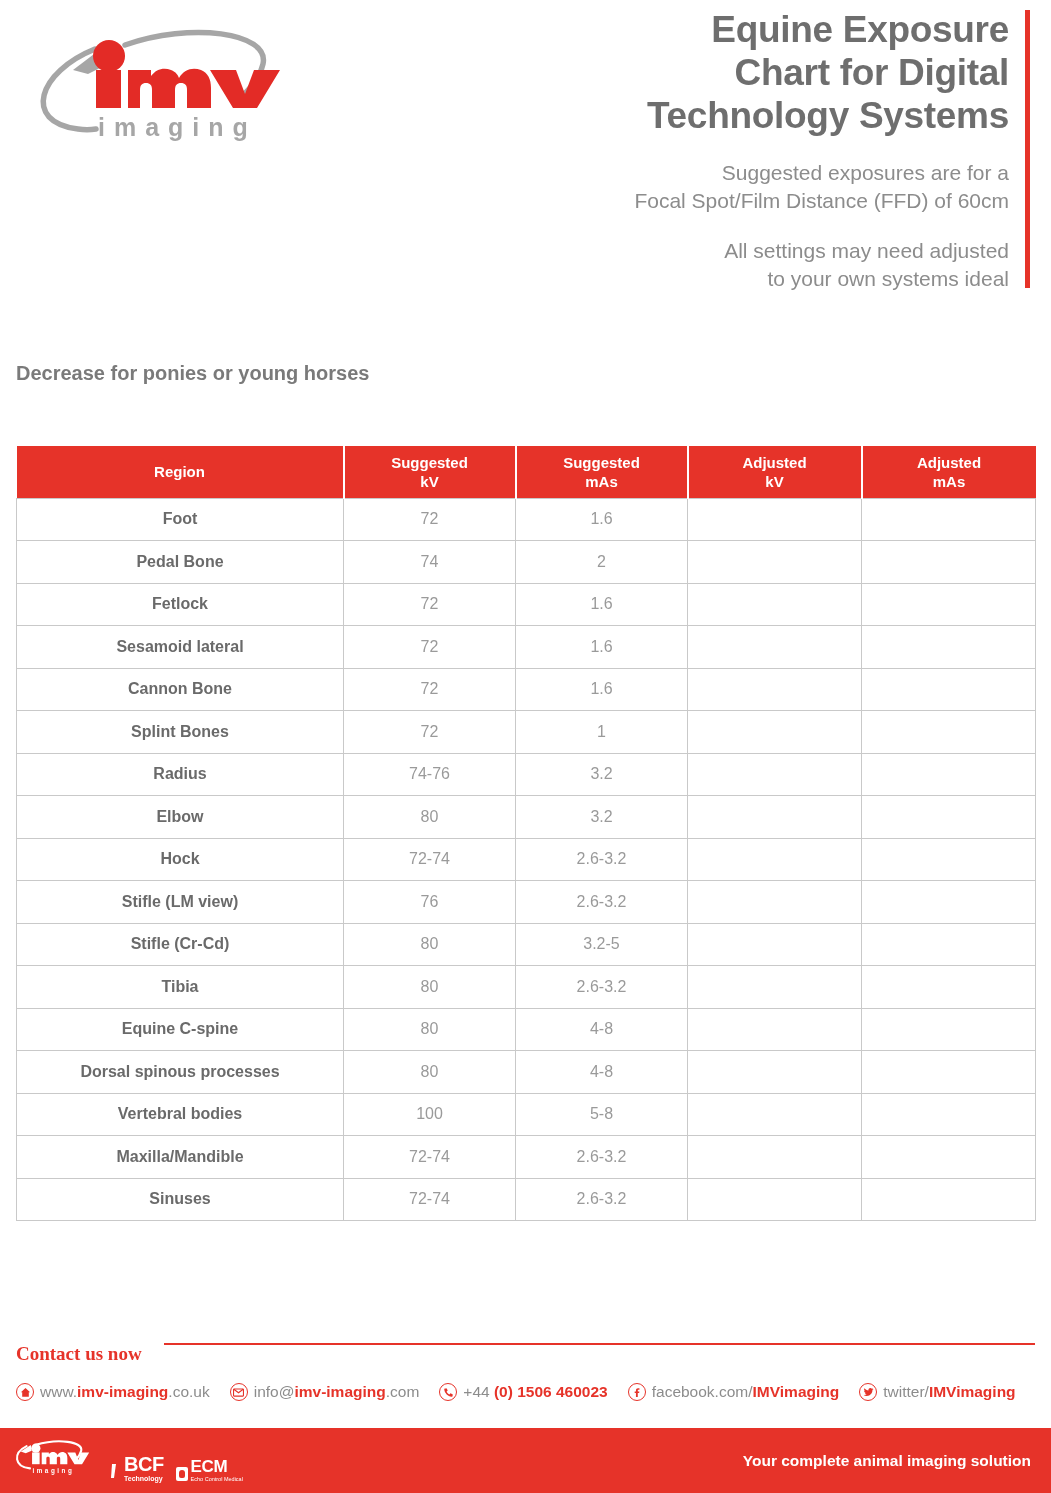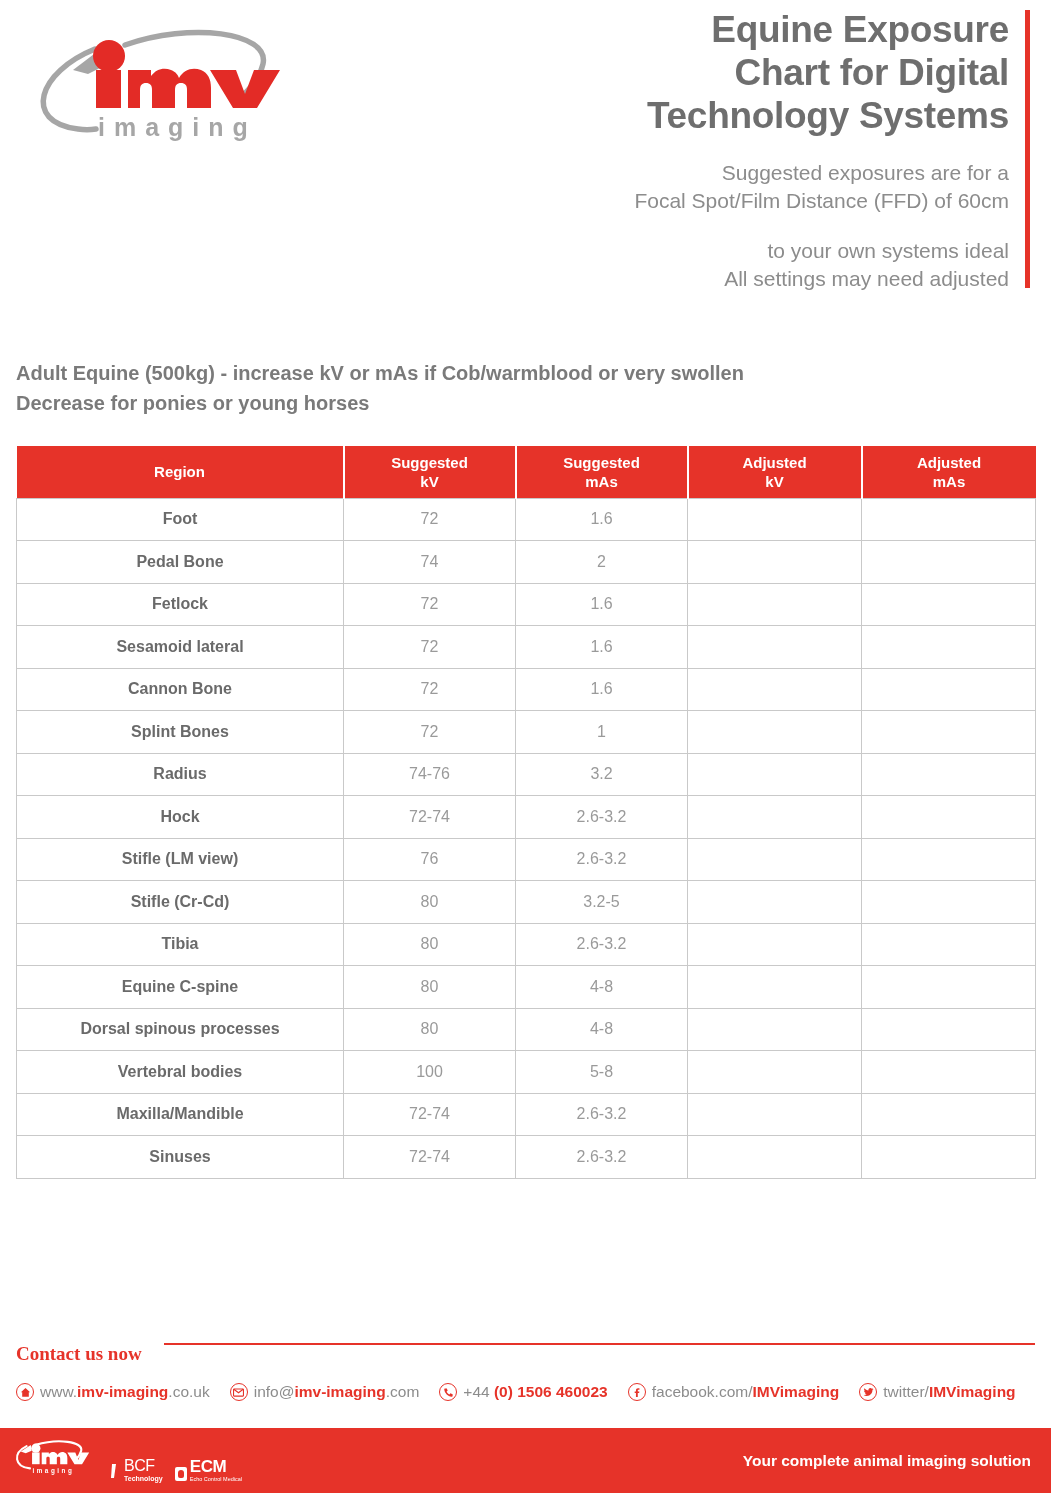--- a/index.html
+++ b/index.html
@@ -230,21 +230,21 @@
   .f-imv { position: relative; width: 84px; height: 44px; }
 
   .f-bcf {
     color: #ffffff;
     line-height: 1;
     display: flex;
     align-items: flex-end;
     gap: 2px;
   }
   .f-bcf-txt { display: block; }
-  .f-bcf-main { font-size: 16px; font-weight: normal; letter-spacing: -0.5px; display:block; }
+  .f-bcf-main { font-size: 20px; font-weight: bold; letter-spacing: -0.5px; display:block; }
   .f-bcf-sub  { font-size: 7px; font-weight: bold; display:block; margin-top:1px; }
 
   .f-ecm {
     color: #ffffff;
     line-height: 1;
     display: flex;
     align-items: flex-end;
     gap: 3px;
   }
   .f-ecm-main { font-size: 17px; font-weight: bold; letter-spacing: -0.4px; display:block; }
@@ -307,30 +307,29 @@
       <div class="header-title">
         <div>Equine Exposure</div>
         <div>Chart for Digital</div>
         <div>Technology Systems</div>
       </div>
       <div class="header-sub1">
         <div>Suggested exposures are for a</div>
         <div>Focal Spot/Film Distance (FFD) of 60cm</div>
       </div>
       <div class="header-sub2">
+        <div>All settings may need adjusted</div>
         <div>to your own systems ideal</div>
-        <div>All settings may need adjusted</div>
       </div>
     </div>
 
     <div class="header-rule"></div>
   </div>
 
   <div class="intro">
-    <div>Adult Equine (500kg) - increase kV or mAs if Cob/warmblood or very swollen</div>
     <div>Decrease for ponies or young horses</div>
   </div>
 
   <div class="table-wrap">
     <table class="exposure">
       <colgroup>
         <col class="c-region">
           <col class="c-skv">
           <col class="c-smas">
           <col class="c-akv">
@@ -403,20 +402,27 @@
             <td class="blank"></td>
           </tr>
           <tr>
             <td class="region">Radius</td>
             <td class="val">74-76</td>
             <td class="val">3.2</td>
             <td class="blank"></td>
             <td class="blank"></td>
           </tr>
           <tr>
+            <td class="region">Elbow</td>
+            <td class="val">80</td>
+            <td class="val">3.2</td>
+            <td class="blank"></td>
+            <td class="blank"></td>
+          </tr>
+          <tr>
             <td class="region">Hock</td>
             <td class="val">72-74</td>
             <td class="val">2.6-3.2</td>
             <td class="blank"></td>
             <td class="blank"></td>
           </tr>
           <tr>
             <td class="region">Stifle (LM view)</td>
             <td class="val">76</td>
             <td class="val">2.6-3.2</td>

